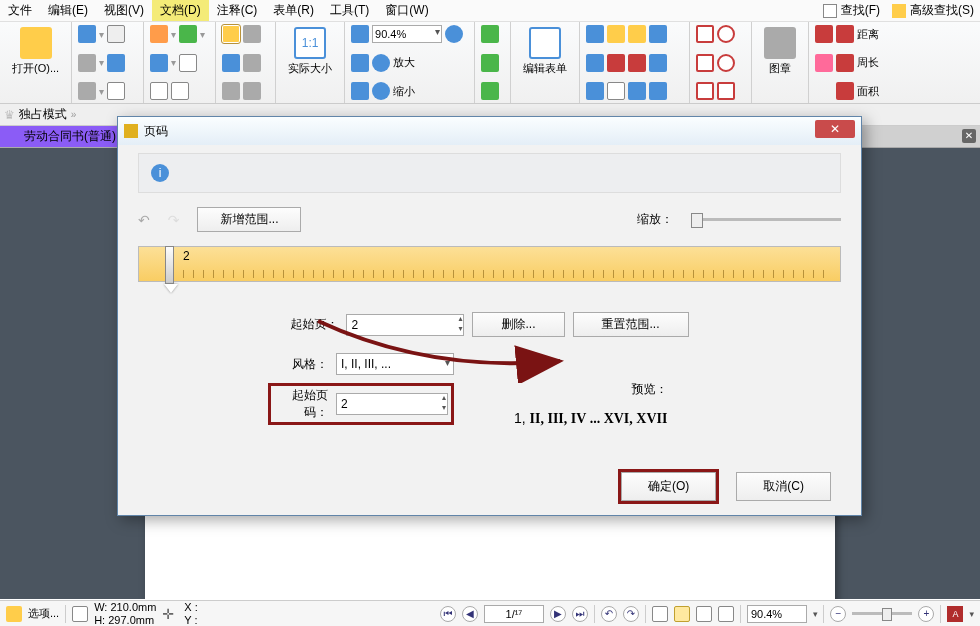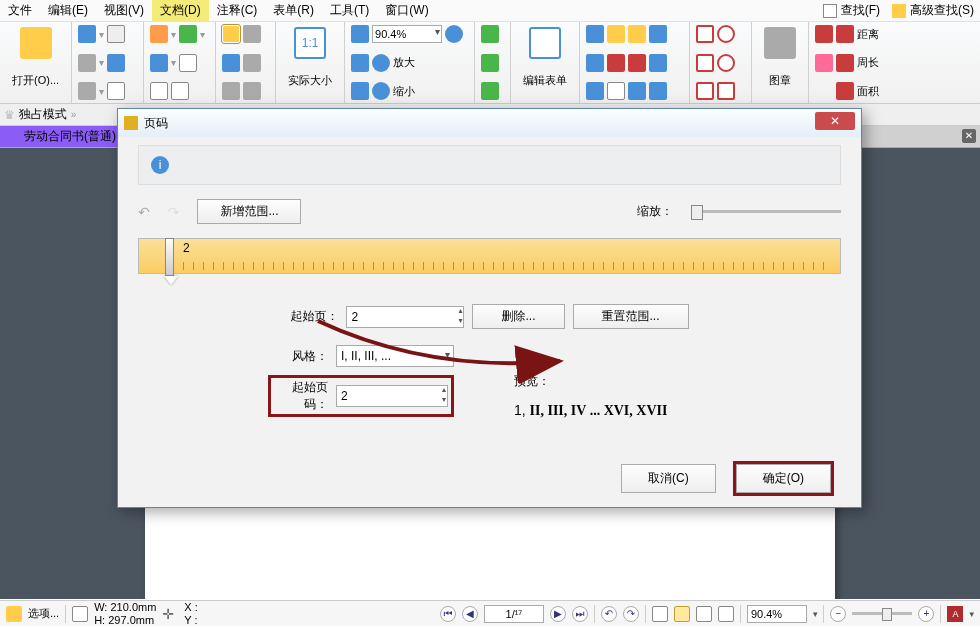--- a/index.html
+++ b/index.html
@@ -9,21 +9,21 @@
 .menubar { height: 22px; background: #fafafa; border-bottom: 1px solid #e0e0e0; display: flex; align-items: center; font-size: 12px; }
 .menubar .menu-item { padding: 2px 8px; cursor: default; }
 .menubar .menu-item.active { background: #f4eb78; }
 .menubar .spacer { flex: 1; }
 .menubar .right-item { display: flex; align-items: center; padding: 2px 6px; gap: 4px; }
 .menubar .icon-sm { width: 14px; height: 14px; display: inline-block; }
 
 
 .ribbon { height: 82px; background: linear-gradient(#fafbfc, #f0f0f0); border-bottom: 1px solid #ccc; display: flex; font-size: 11px; overflow: hidden; }
 .ribbon-group { border-right: 1px solid #d0d0d0; padding: 3px 6px; display: flex; flex-direction: column; justify-content: space-between; }
-.ribbon .big-btn { display: flex; flex-direction: column; align-items: center; justify-content: center; padding: 2px 6px; gap: 14px; }
+.ribbon .big-btn { display: flex; flex-direction: column; align-items: center; justify-content: center; padding: 2px 6px; gap: 2px; }
 .ribbon .big-icon { width: 32px; height: 32px; background: #ffcd4a; border-radius: 3px; }
 .ribbon .row { display: flex; gap: 3px; align-items: center; }
 .ribbon .sm-icon { width: 18px; height: 18px; background: #ddd; border-radius: 2px; display:inline-block; }
 .ribbon .blue { background: #4a90d9; }
 .ribbon .green { background: #4ab64a; }
 .ribbon .yellow { background: #ffcd4a; }
 .ribbon .orange { background: #ff9c4a; }
 .ribbon .red { background: #c83c3c; }
 .ribbon .gray { background: #aaa; }
 .ribbon .combo { width: 70px; height: 18px; border: 1px solid #aaa; font-size: 11px; padding: 0 2px; background:#fff; }
@@ -49,21 +49,21 @@
 .statusbar .sep { width:1px; height:18px; background:#ccc; }
 .statusbar .stat-icon { width:16px; height:16px; background:#ddd; border-radius:2px; display:inline-block;}
 .statusbar .pager { border:1px solid #aaa; background:#fff; height:18px; width:60px; text-align:center; font-size:11px;}
 .statusbar .zoom-combo { border:1px solid #aaa; background:#fff; height:18px; width:60px; font-size:11px; padding:0 3px;}
 .statusbar .slider { width:60px; height:3px; background:#bbb; position:relative;}
 .statusbar .slider::after { content:""; position:absolute; left:30px; top:-4px; width:8px; height:11px; background:#eee; border:1px solid #888;}
 .statusbar .pdf-icon { width:16px; height:16px; background:#b02c2c; color:#fff; font-size:9px; line-height:16px; text-align:center; }
 .statusbar .nav-btn { width:16px; height:16px; border:1px solid #aaa; border-radius:8px; font-size:10px; line-height:14px; text-align:center; color:#337; background:#fff;}
 
 
-.dialog { position:absolute; left:117px; top:108px; width:745px; height:400px; border:1px solid #6185a9; background:#f2f2f2; box-shadow:4px 4px 14px rgba(0,0,0,0.35); z-index:10;}
+.dialog { position:absolute; left:117px; top:116px; width:745px; height:400px; border:1px solid #6185a9; background:#f2f2f2; box-shadow:4px 4px 14px rgba(0,0,0,0.35); z-index:10;}
 .dlg-title { height:28px; background: linear-gradient(#fafeff,#e4eef7); display:flex; align-items:center; padding:0 6px; font-size:12px; gap:6px; position:relative;}
 .dlg-title .dlg-icon { width:14px; height:14px; background:#e0b020;}
 .dlg-title .dlg-close { position:absolute; right:6px; top:3px; width:40px; height:18px; background:#c94b4b; border-radius:2px; color:#fff; font-size:12px; line-height:18px; text-align:center;}
 .dlg-body { padding:8px 20px; }
 .dlg-info { display:flex; gap:10px; background:#edeef0; border:1px solid #ddd; padding:10px 12px; font-size:12px; color:#333; line-height:1.6; }
 .dlg-info .info-icon { width:18px; height:18px; background:#4a90d9; border-radius:9px; color:#fff; text-align:center; font-size:12px; line-height:18px; flex-shrink:0;}
 .dlg-toolbar { margin-top:14px; display:flex; align-items:center; gap:18px; }
 .dlg-toolbar .undo-btn { color:#aaa; font-size:14px;}
 .dlg-toolbar .add-btn { border:1px solid #aaa; background:linear-gradient(#fdfdfd,#eee); padding:3px 22px; font-size:12px;}
 .dlg-toolbar .zoom-lbl { margin-left:auto; font-size:12px;}
@@ -368,29 +368,29 @@
           <div class="frow">
             <span class="flbl">风格：</span>
             <div class="fsel-wrap"><input class="fsel" value="I, II, III, ..." style=""><span class="fsel-arrow">▾</span></div>
           </div>
           <div class="frow hl" style="padding:1px;">
             <span class="flbl" style="width:56px;">起始页码：</span>
             <div class="spinner"><input class="fin" style="width: 112px;" value="2"></div>
           </div>
         </div>
         <div style="padding-top:28px;">
-          <div class="preview-lbl" style="margin-left:0;">预览：</div>
+          <div class="preview-lbl" style="margin-left:0;text-align:right;">预览：</div>
           <div class="preview-val" style="margin-left:0;">1, <span class="roman">II, III, IV ... XVI, XVII</span></div>
         </div>
       </div>
     </div>
   </div>
   <div class="dlg-buttons">
+    <button class="dbtn hl">确定(O)</button>
     <button class="dbtn">取消(C)</button>
-    <button class="dbtn hl">确定(O)</button>
   </div>
 </div>
 
 <svg class="dlg-arrow" width="330" height="70">
   <defs>
       <marker id="ah" markerWidth="12" markerHeight="10" refX="11" refY="5" orient="auto">
     <path d="M0,0 L12,5 L0,10 z" fill="#7a1313"></path>
       </marker>
     </defs>
   <path d="M8,8 Q120,60 250,48" stroke="#7a1313" stroke-width="4" fill="none" marker-end="url(#ah)"></path>

